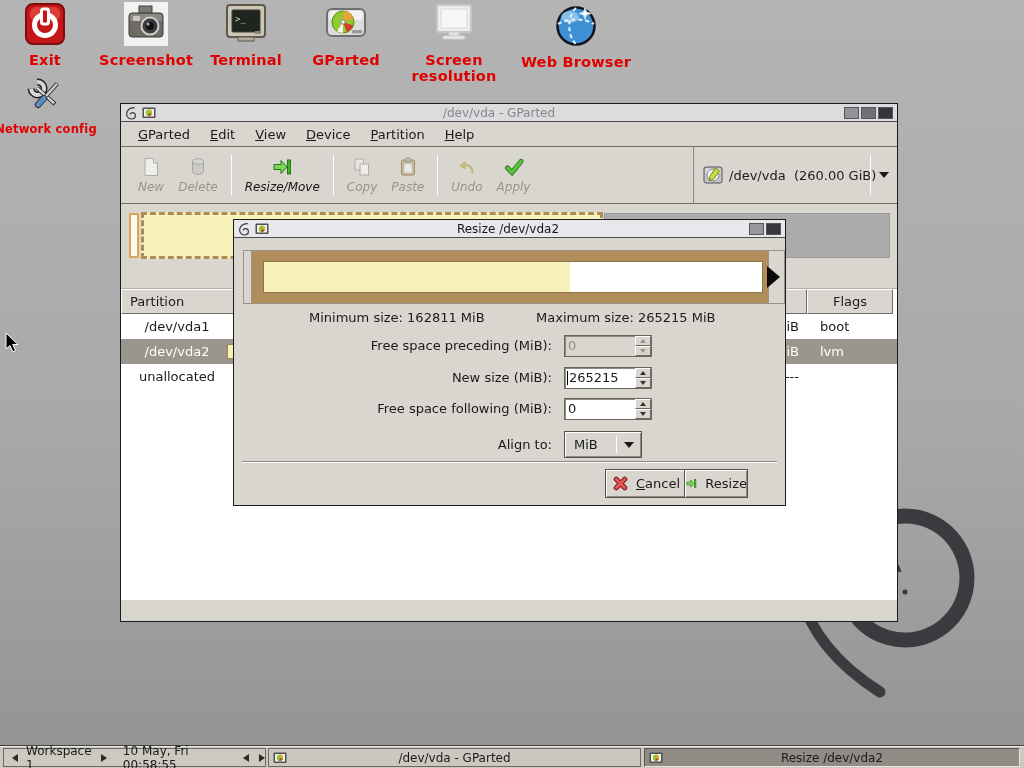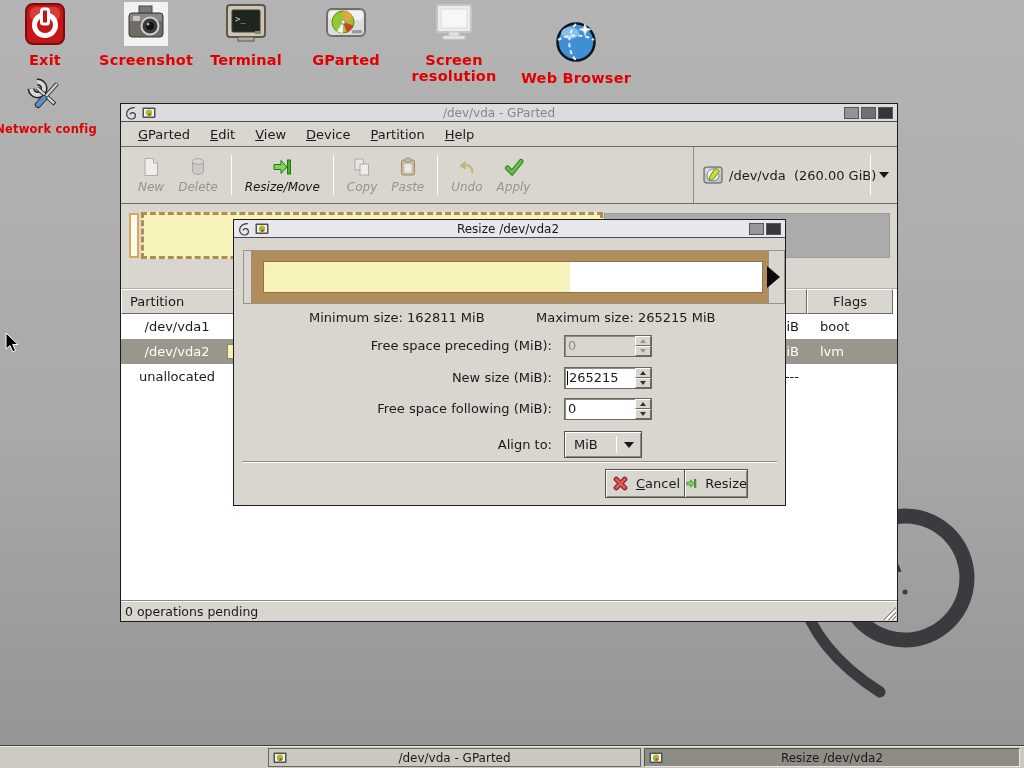--- a/index.html
+++ b/index.html
@@ -190,21 +190,21 @@
 <div class="dicon" style="left:389px;top:2px">
   <svg width="44" height="44" viewBox="0 0 44 44">
     <rect x="5" y="3" width="34" height="27" rx="2" fill="#ececec" stroke="#c6c6c6" stroke-width="2"></rect>
     <rect x="9" y="7" width="26" height="19" fill="#f7f7f7" stroke="#dcdcdc"></rect>
     <rect x="17" y="30" width="10" height="4" fill="#e2e2e2" stroke="#cccccc"></rect>
     <rect x="11" y="34" width="22" height="3" rx="1" fill="#e8e8e8" stroke="#cfcfcf"></rect>
   </svg>
   <div class="dlabel">Screen resolution</div>
 </div>
 
-<div class="dicon" style="left:511px;top:20px">
+<div class="dicon" style="left:511px;top:4px">
   <svg width="44" height="44" viewBox="0 0 44 44">
     <circle cx="22" cy="22" r="18.5" fill="#3f8fd4" stroke="#10141c" stroke-width="2.5"></circle>
     <ellipse cx="16" cy="13" rx="9" ry="6" fill="#9fd0f2" opacity=".75"></ellipse>
     <path d="M22 4 C13 12 13 32 22 40" stroke="#e8f2fa" stroke-width="2" fill="none" stroke-dasharray="4 3"></path>
     <path d="M4 20 C14 14 30 14 40 20" stroke="#e8f2fa" stroke-width="2" fill="none" stroke-dasharray="4 3"></path>
     <path d="M31 3.5 l1.5 4.5 4.5 1.5 -4.5 1.5 -1.5 4.5 -1.5 -4.5 -4.5 -1.5 4.5 -1.5 z" fill="#ffffff" stroke="#bcd8ec"></path>
   </svg>
   <div class="dlabel">Web Browser</div>
 </div>
 
@@ -347,24 +347,20 @@
       <span class="pfrag">iB</span>
       <span class="pflag">lvm</span>
     </div>
     <div class="prow">
       <span class="pname">unallocated</span>
       <span class="pfrag">---</span>
       <span class="pflag"></span>
     </div>
   </div>
 
-  <div class="statusbar">
-    <span>0 operations pending</span>
-    <span class="grip"></span>
-  </div>
 </div>
 
 <div class="win" id="dialog">
   <div class="titlebar">
     <svg width="14" height="14" viewBox="0 0 14 14">
       <path d="M9.8 1.6 C5 1.2 1.6 4.4 1.6 8 c0 3 2.4 5 5 5 2.2 0 3.8-1.5 3.8-3.4 0-1.9-1.4-3-3-3-1.3 0-2.2.8-2.2 1.9" fill="none" stroke="#3a3a3e" stroke-width="1.2"></path>
     </svg>
     <svg width="14" height="14" viewBox="0 0 14 14" style="margin-left:3px">
       <rect x="0.5" y="1.5" width="13" height="10.5" rx="1" fill="#50504e"></rect>
       <rect x="2" y="3" width="10" height="7.5" fill="#f4f4f4"></rect>
@@ -459,20 +455,28 @@
   <div class="dbtn btn3d" style="left:450px;width:64px">
     <svg width="17" height="17" viewBox="0 0 22 22">
       <rect x="16.5" y="4" width="3" height="14" fill="#45b02c" stroke="#237612"></rect>
       <path d="M3 8.5 h7 V4.5 L16 11 l-6 6.5 V13.5 H3 Z" fill="#7ed659" stroke="#237612"></path>
     </svg>
     <span>Resize</span>
   </div>
 </div>
 
 <div id="taskbar">
+  <div class="tbgroup">
+    <span class="tri-l" style="margin-left:8px"></span>
+    <span style="margin:0 8px">Workspace 1</span>
+    <span class="tri-r"></span>
+    <span style="margin:0 0 0 16px">10 May, Fri 00:58:55</span>
+    <span class="tri-l" style="margin-left:13px"></span>
+    <span class="tri-r" style="margin-left:10px"></span>
+  </div>
 
   <div class="taskbtn" style="left:268px;width:373px">
     <svg width="14" height="14" viewBox="0 0 14 14">
       <rect x="0.5" y="1.5" width="13" height="10.5" rx="1" fill="#50504e"></rect>
       <rect x="2" y="3" width="10" height="7.5" fill="#f4f4f4"></rect>
       <circle cx="7" cy="6.7" r="3.2" fill="#8fca2e"></circle>
       <path d="M7 6.7 L7 3.5 A3.2 3.2 0 0 1 10 5.5 Z" fill="#e9a33b"></path>
       <path d="M7 6.7 L9.5 8.6 A3.2 3.2 0 0 1 6 9.8 Z" fill="#d23f2f"></path>
     </svg>
     <span>/dev/vda - GParted</span>

